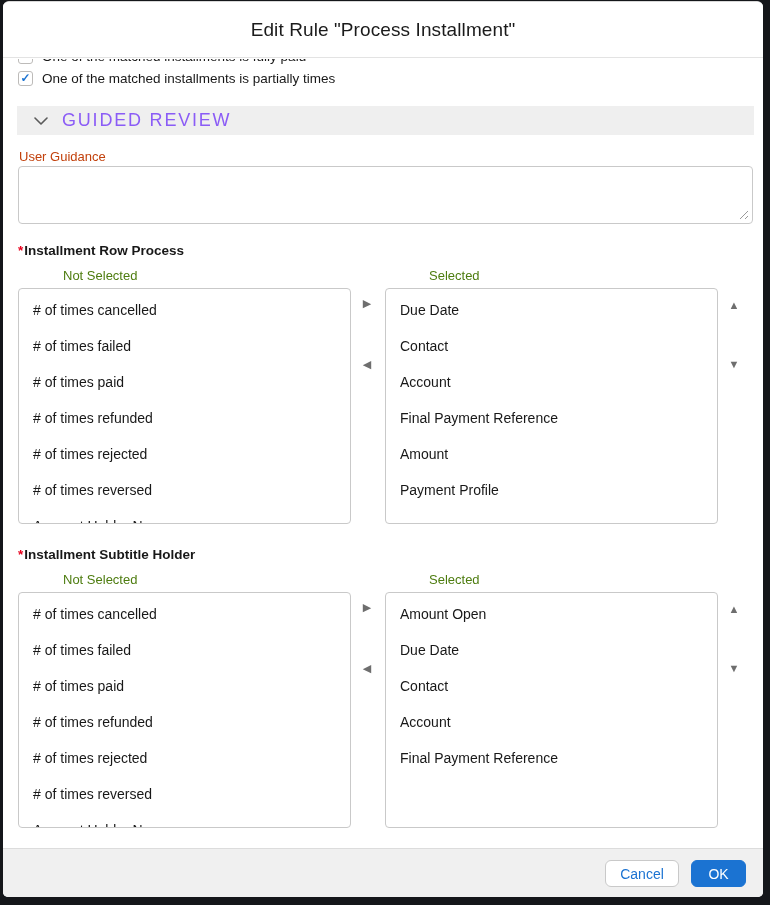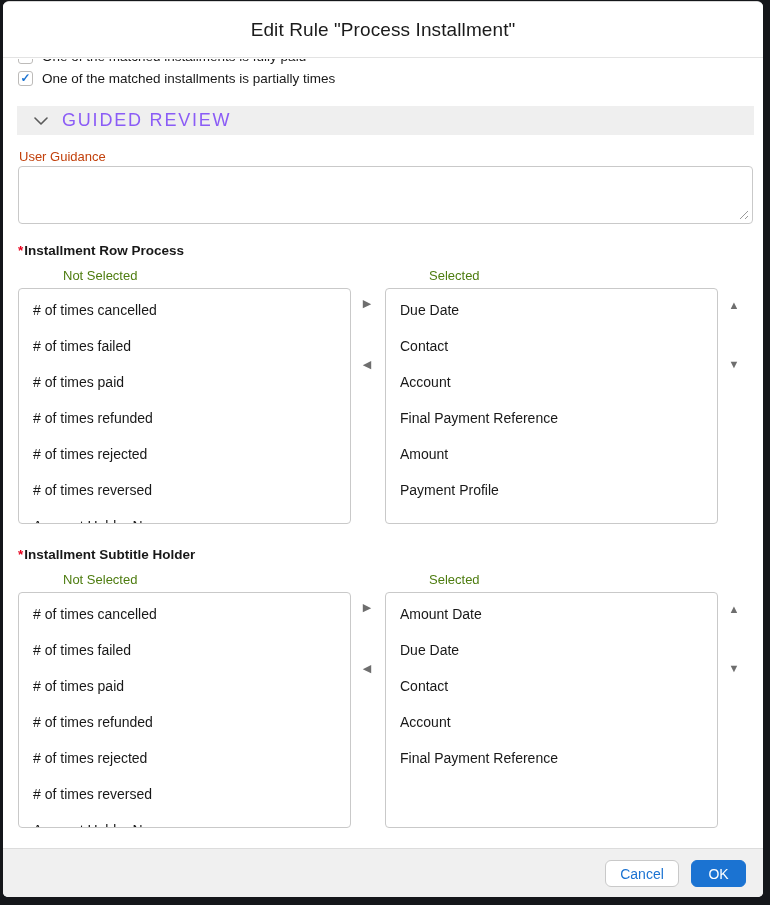--- a/index.html
+++ b/index.html
@@ -168,21 +168,21 @@
   <div class="listbox" style="top:590px; left:15px;">
       <div class="list-item"># of times cancelled</div>
       <div class="list-item"># of times failed</div>
       <div class="list-item"># of times paid</div>
       <div class="list-item"># of times refunded</div>
       <div class="list-item"># of times rejected</div>
       <div class="list-item"># of times reversed</div>
       <div class="list-item">Account Holder Name</div>
     </div>
   <div class="listbox" style="top:590px; left:382px;">
-      <div class="list-item">Amount Date</div>
+      <div class="list-item">Amount Open</div>
       <div class="list-item">Due Date</div>
       <div class="list-item">Contact</div>
       <div class="list-item">Account</div>
       <div class="list-item">Final Payment Reference</div>
     </div>
 
   <button class="arrow-btn mid-arrows" style="top:597px;">
     <span>▶</span>
   </button>
   <button class="arrow-btn mid-arrows" style="top:658px;">

